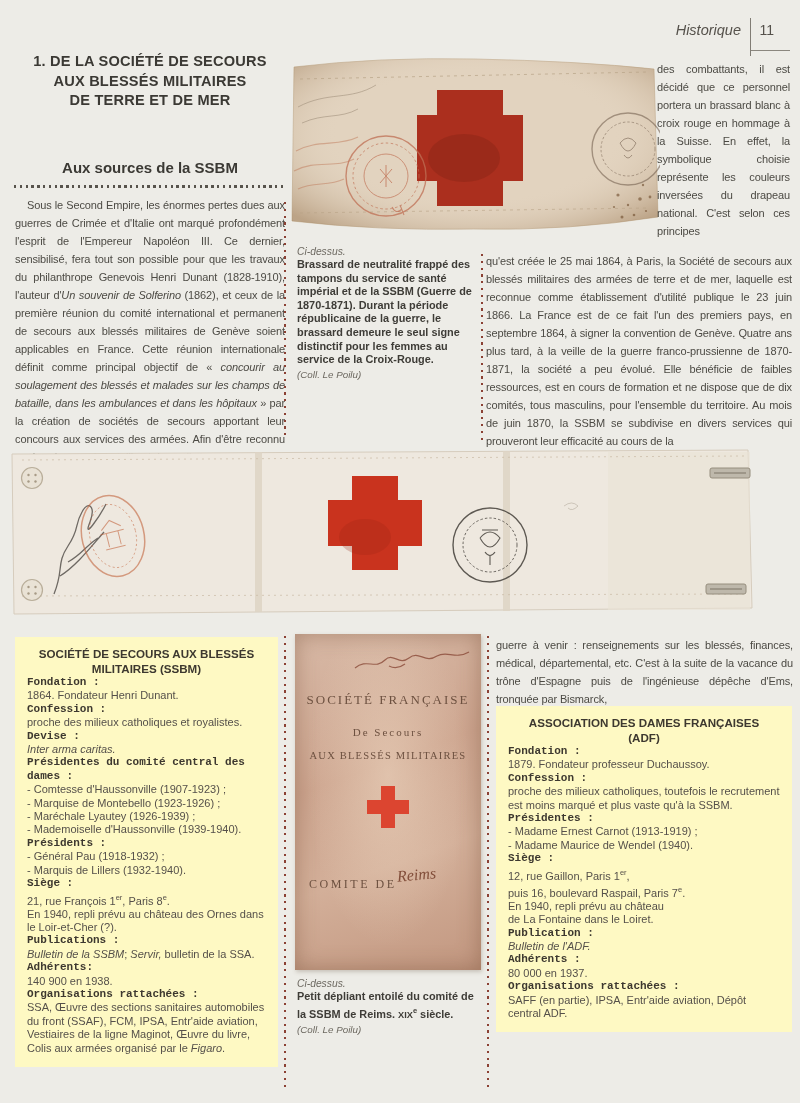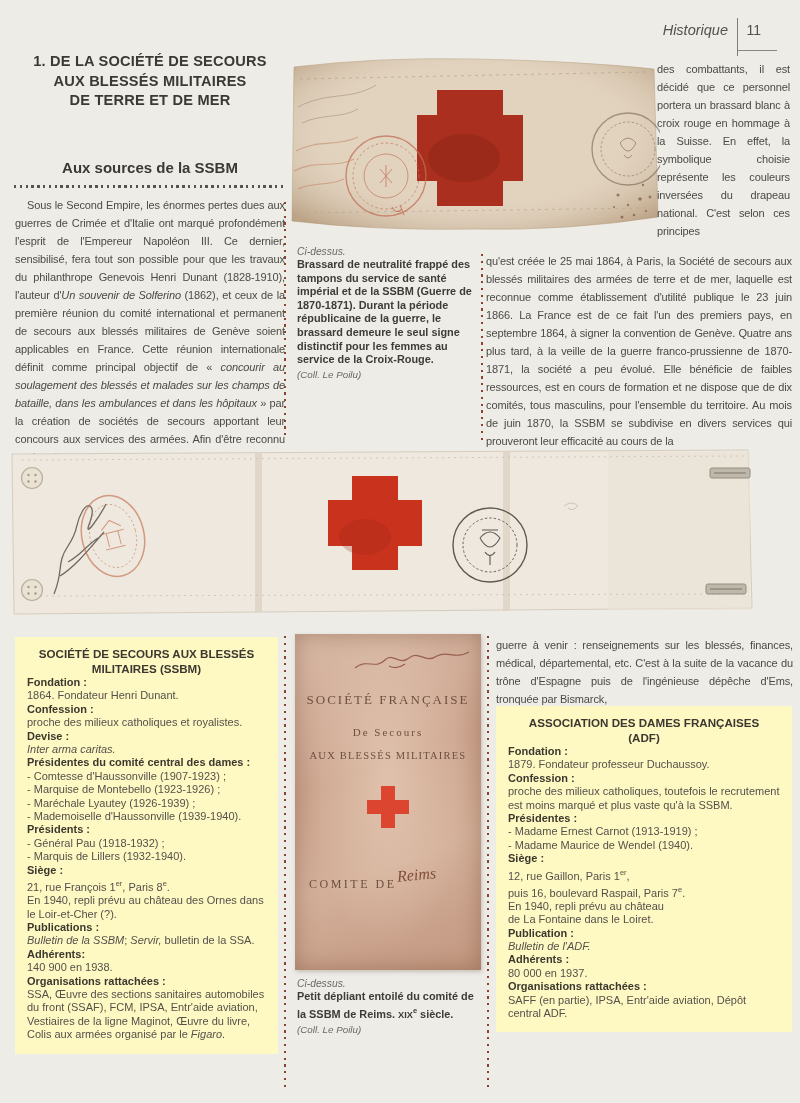--- a/index.html
+++ b/index.html
@@ -2,21 +2,21 @@
 <html><head>
 <meta charset="utf-8">
 <style>
   html,body{margin:0;padding:0;}
   body{background:#e4e2dc;}
   .page{position:relative;width:800px;height:1103px;background:#edece7;
         font-family:"Liberation Sans",sans-serif;color:#4c4a44;overflow:hidden;}
   .abs{position:absolute;}
 
   
-  .hdr{top:18px;right:23px;display:flex;align-items:flex-start;}
+  .hdr{top:18px;right:10px;display:flex;align-items:flex-start;}
   .hdr .section{font-style:italic;font-size:14.5px;color:#55514b;padding-top:4px;}
   .hdr .bar{width:1.5px;height:38px;background:#817d75;margin:0 0 0 9px;}
   .hdr .pageno{font-size:14px;color:#55514b;padding:4px 16px 12px 8px;border-bottom:1.4px solid #8b877f;}
 
   
   .titleblock{left:14px;top:52px;width:272px;text-align:center;}
   .titleblock .tl{font-size:14.6px;font-weight:bold;color:#3b3934;line-height:19.5px;letter-spacing:.2px;}
   .subtitle{left:14px;top:159px;width:272px;text-align:center;font-size:15px;font-weight:bold;color:#3b3934;}
   .hrule{left:14px;top:185px;width:272px;height:2.6px;
          background:repeating-linear-gradient(to right,#57534c 0 2.4px,transparent 2.4px 5.8px);}
@@ -47,21 +47,21 @@
   .cap-lead{font-style:italic;font-size:10.3px;color:#6d6961;margin:0 0 1px 0;}
   .cap-body{font-size:10.9px;font-weight:bold;line-height:13.6px;color:#3e3c37;margin:0;}
   .cap-credit{font-style:italic;font-size:9.8px;color:#6d6961;margin:2px 0 0 0;}
   .smallcaps{font-size:9.2px;text-transform:uppercase;}
 
   
   .infobox{background:#fef9c3;padding:10px 12px 12px 12px;font-size:11px;line-height:13.4px;color:#55504a;}
   .ssbm{left:15px;top:637px;width:239px;}
   .adf{left:496px;top:706px;width:272px;}
   .boxtitle{font-weight:bold;text-align:center;color:#3d382f;font-size:11.6px;line-height:14.5px;margin-bottom:8px;}
-  .lbl{font-weight:bold;color:#3d382f;}
+  .lbl{font-weight:bold;color:#3d382f;font-family:Liberation Mono, monospace;}
   .infobox div{margin:0;}
   .infobox em{font-style:italic;}
   sup{font-size:7.5px;}
 
   
   .leaflet{left:295px;top:634px;width:186px;height:336px;
     background:
       radial-gradient(ellipse at 50% 42%, rgba(242,222,200,.5), rgba(242,222,200,0) 62%),
       linear-gradient(160deg,#d8b9a6,#cda58f 40%,#d3af99 66%,#c29780 100%);
     box-shadow:inset 0 0 22px rgba(115,75,50,.45), 1px 2px 4px rgba(90,70,50,.25);

